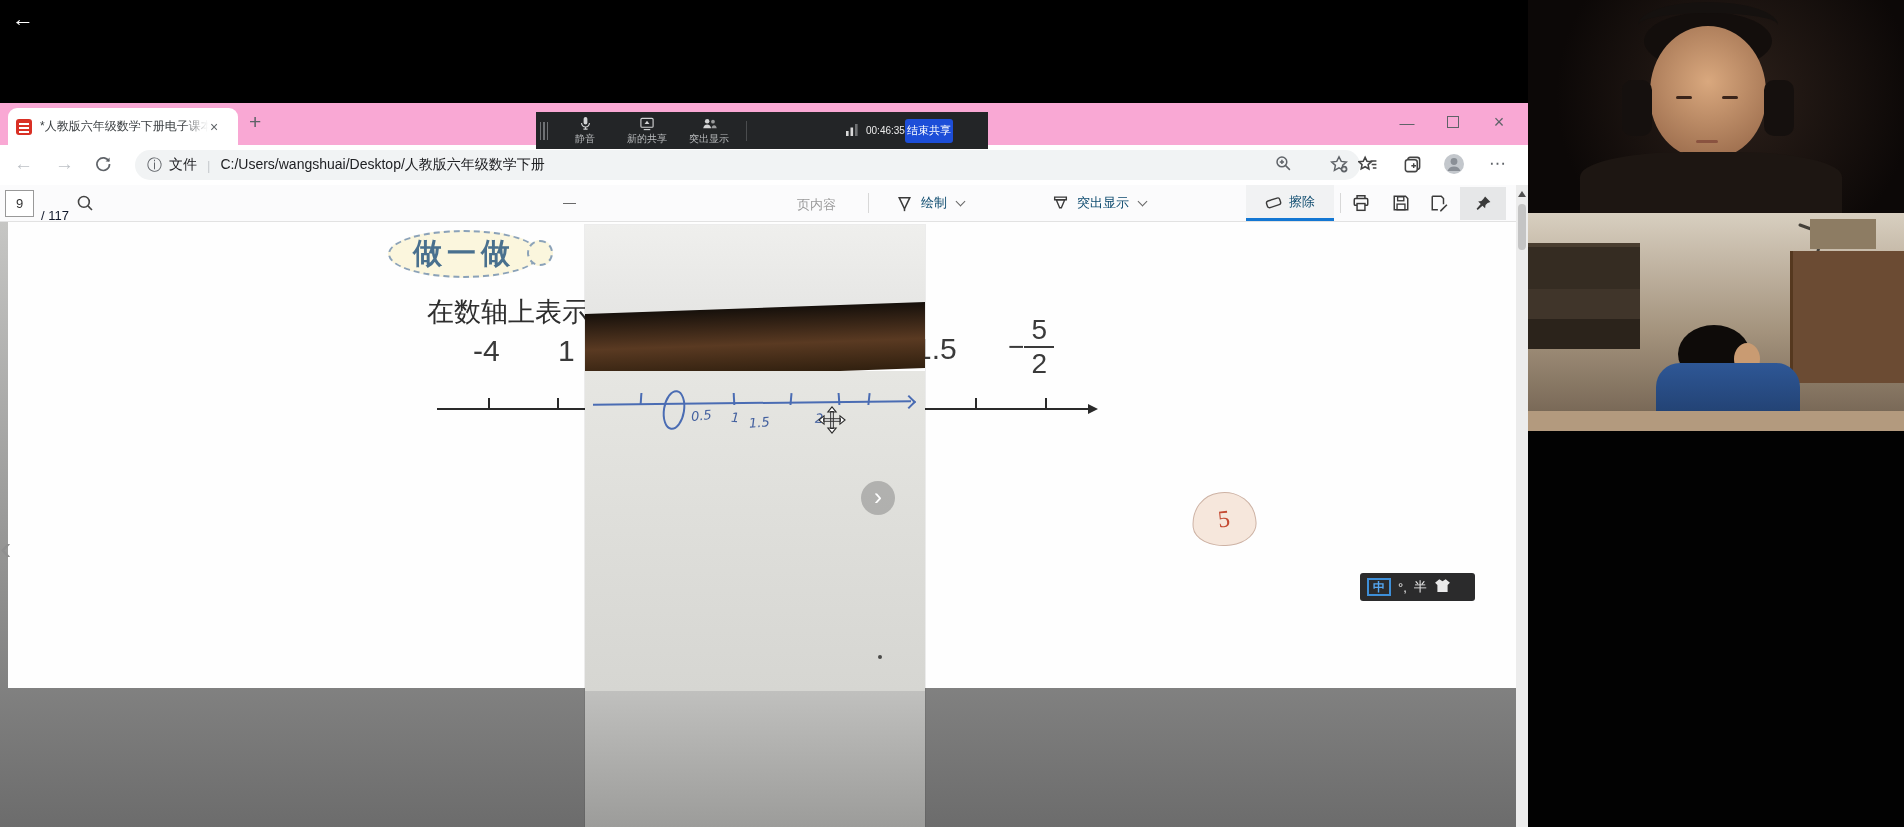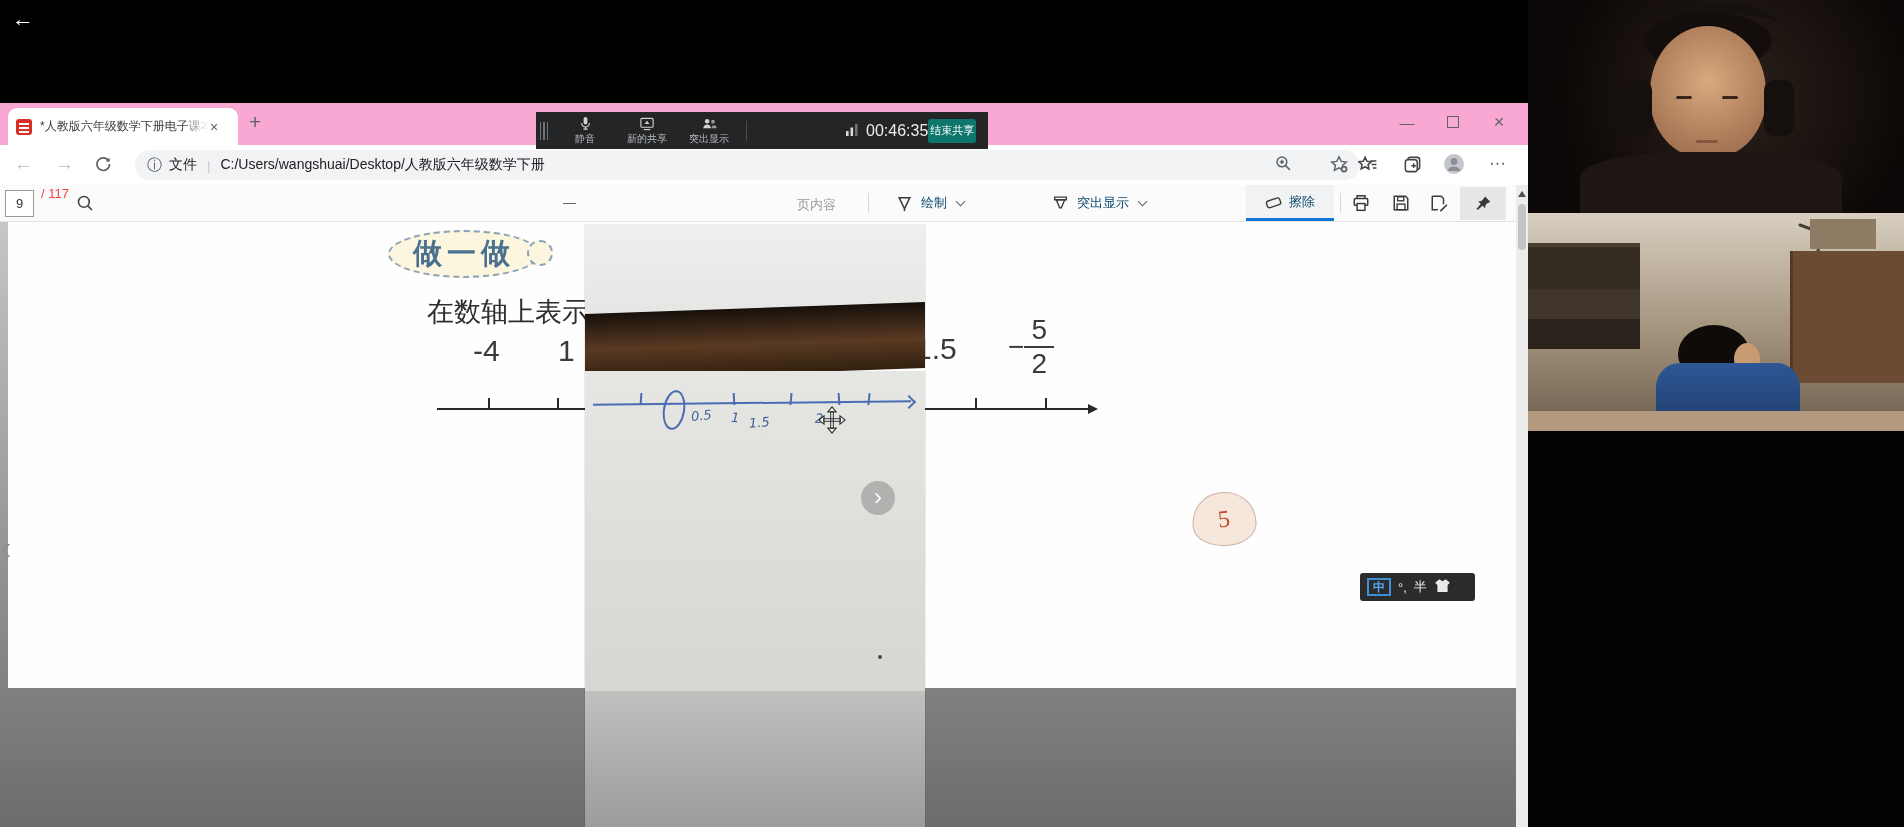--- a/index.html
+++ b/index.html
@@ -57,22 +57,22 @@
   .scrollbar{left:1516px;top:185px;width:12px;height:642px;background:#ececec;}
   .sb-up{left:2px;top:6px;width:0;height:0;border-left:4px solid transparent;border-right:4px solid transparent;border-bottom:6px solid #505050;}
   .sb-thumb{left:2px;top:19px;width:8px;height:46px;background:#c4c4c4;border-radius:4px;}
   
   .share-bar{left:536px;top:112px;width:452px;height:37px;background:#232527;z-index:40;display:flex;align-items:center;}
   .drag-handle{width:8px;height:18px;margin-left:4px;
        background:repeating-linear-gradient(90deg,#6f7275 0 1.5px,transparent 1.5px 3.5px);}
   .share-item{display:flex;flex-direction:column;align-items:center;justify-content:center;gap:1px;width:62px;height:100%;}
   .share-item .lbl{font-size:10px;color:#b8babc;white-space:nowrap;}
   .share-sep{width:1px;height:20px;background:#4a4c4e;margin:0 6px;}
-  .timer{font-size:16px;color:#ececec;margin:0 0 0 5px;}
-  .end-btn{width:48px;height:24px;background:#0f766e;border-radius:3px;color:#fff;font-size:11px;
+  .timer{font-size:10px;color:#ececec;margin:0 0 0 5px;}
+  .end-btn{width:48px;height:24px;background:#1d4ed8;border-radius:3px;color:#fff;font-size:11px;
            display:flex;align-items:center;justify-content:center;margin-right:6px;white-space:nowrap;}
   
   .overlay{left:585px;top:225px;width:340px;height:602px;z-index:30;overflow:hidden;
            box-shadow:0 0 0 1px rgba(0,0,0,.07);}
   .ov-wall{left:0;top:0;width:340px;height:95px;background:linear-gradient(180deg,#efefed,#e5e5e3);}
   .ov-table{left:-10px;top:83px;width:360px;height:66px;background:linear-gradient(180deg,#16100b,#5a3a22 55%,#31200f);
             transform:rotate(-2deg);}
   .ov-paper{left:0;top:146px;width:340px;height:320px;background:linear-gradient(180deg,#e6e6e2,#d6d6d2);}
   .ov-lower{left:0;top:466px;width:340px;height:136px;background:linear-gradient(180deg,#c0c0be,#9c9c9a);}
   .hw{position:absolute;color:#44619f;font-size:13px;font-style:italic;font-family:"DejaVu Sans",sans-serif;}
@@ -181,21 +181,21 @@
           <circle cx="12" cy="12" r="10" fill="#c3c7cc"></circle>
           <circle cx="12" cy="9.5" r="3.4" fill="#8a8f96"></circle>
           <path d="M5.5 19a7 7 0 0 1 13 0z" fill="#8a8f96"></path>
         </svg>
     </span>
     <span class="ab" style="left:1489px;top:8px;font-size:17px;color:#5f6368;letter-spacing:1px;">⋯</span>
   </div>
 
   <div class="ab pdftoolbar">
     <div class="ab page-box">9</div>
-    <div class="ab tb-label" style="left:41px;top:1px;color:#ef4444;">/ 117</div>
+    <div class="ab tb-label" style="left:41px;top:23px;color:#0f172a;">/ 117</div>
     <span class="ab" style="left:76px;top:9px;">
       <svg width="18" height="18" viewBox="0 0 16 16">
           <circle cx="7" cy="7" r="4.8" fill="none" stroke="#444" stroke-width="1.4"></circle>
           <path d="M10.6 10.6l3.6 3.6" stroke="#444" stroke-width="1.4"></path>
         </svg>
     </span>
     <div class="ab tb-label" style="left:563px;top:10px;color:#555;">—</div>
     <div class="ab tb-label" style="left:797px;top:11px;color:#9a9a9a;">页内容</div>
     <div class="ab tb-sep" style="left:868px;top:8px;"></div>
     <div class="ab flex" style="left:896px;top:0;height:36px;">

